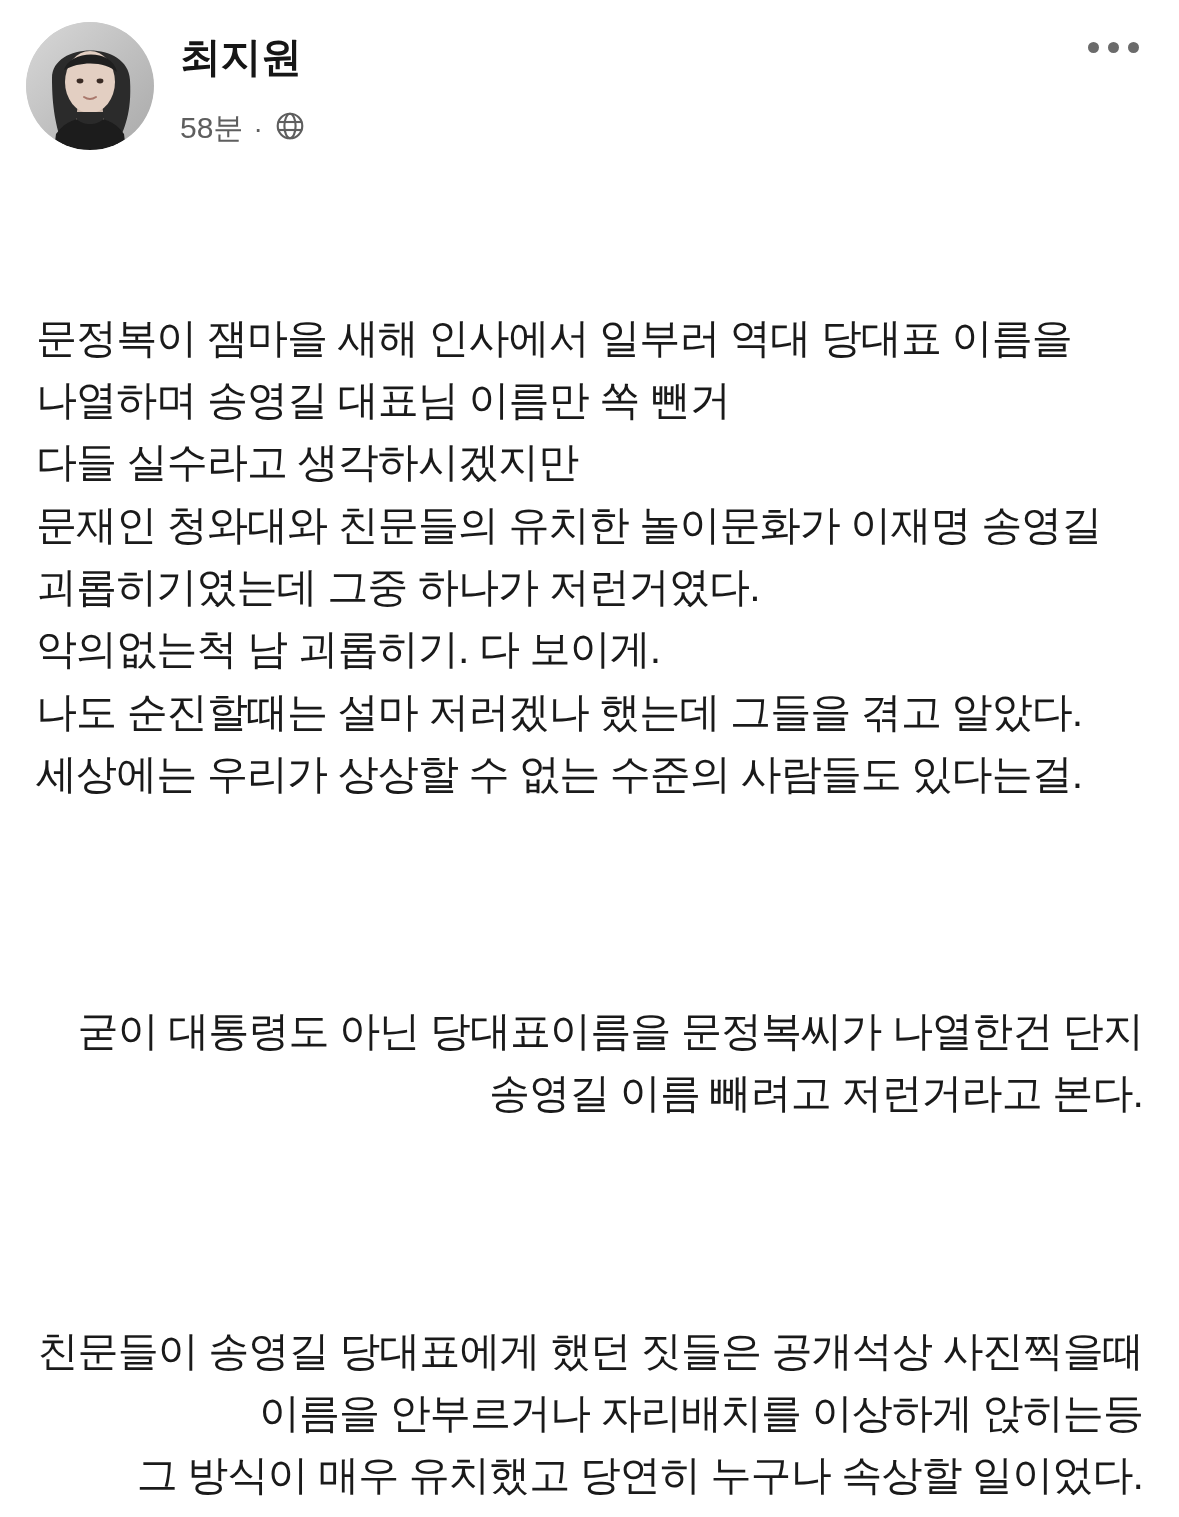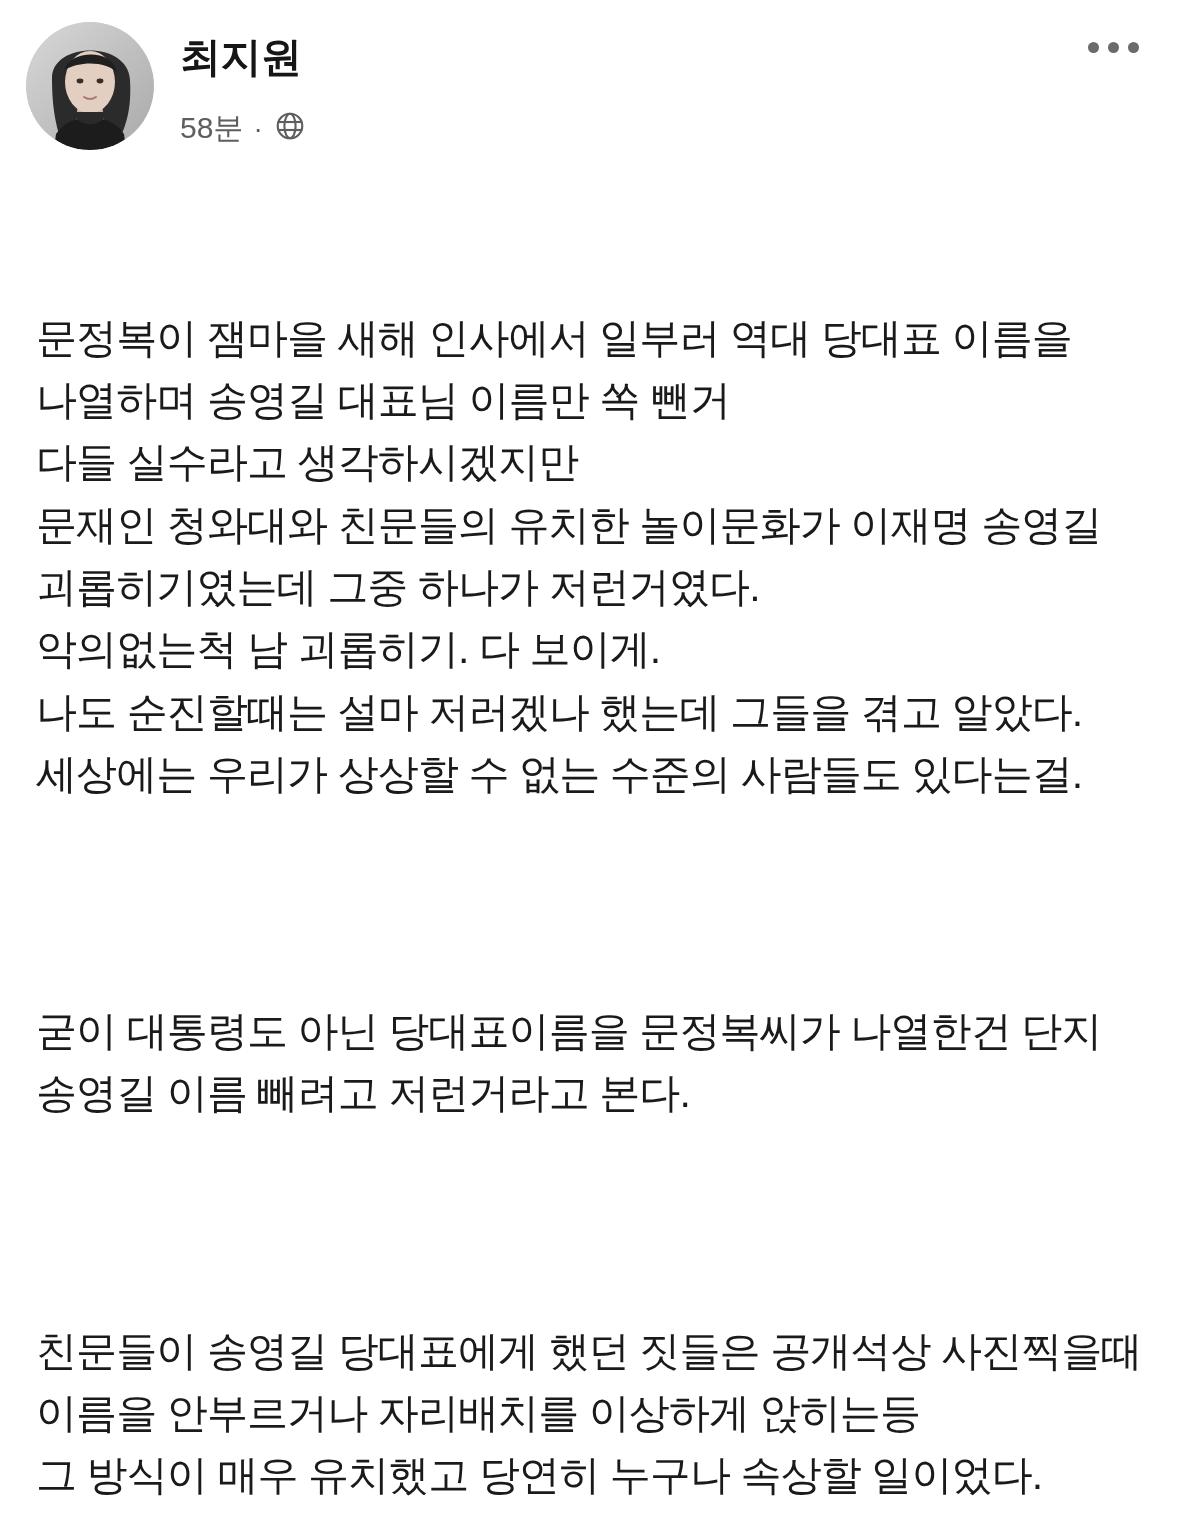--- a/index.html
+++ b/index.html
@@ -101,21 +101,21 @@
     padding: 18px 28px 0 28px;
     box-sizing: border-box;
     font-size: 41px;
     line-height: 1.52;
     color: #1a1a1a;
     letter-spacing: -0.9px;
     white-space: pre-wrap;
     word-break: keep-all;
   }
   .para { margin: 8px; }
-  .para + .para { margin-top: 1.52em; }
+  .para + .para { margin-top: 1.52em; text-align: right; }
 </style>
 </head>
 <body>
 
 <div class="post">
 
   <div class="post-header">
 
     <div class="avatar">
       <svg width="128" height="128" viewBox="0 0 128 128">

